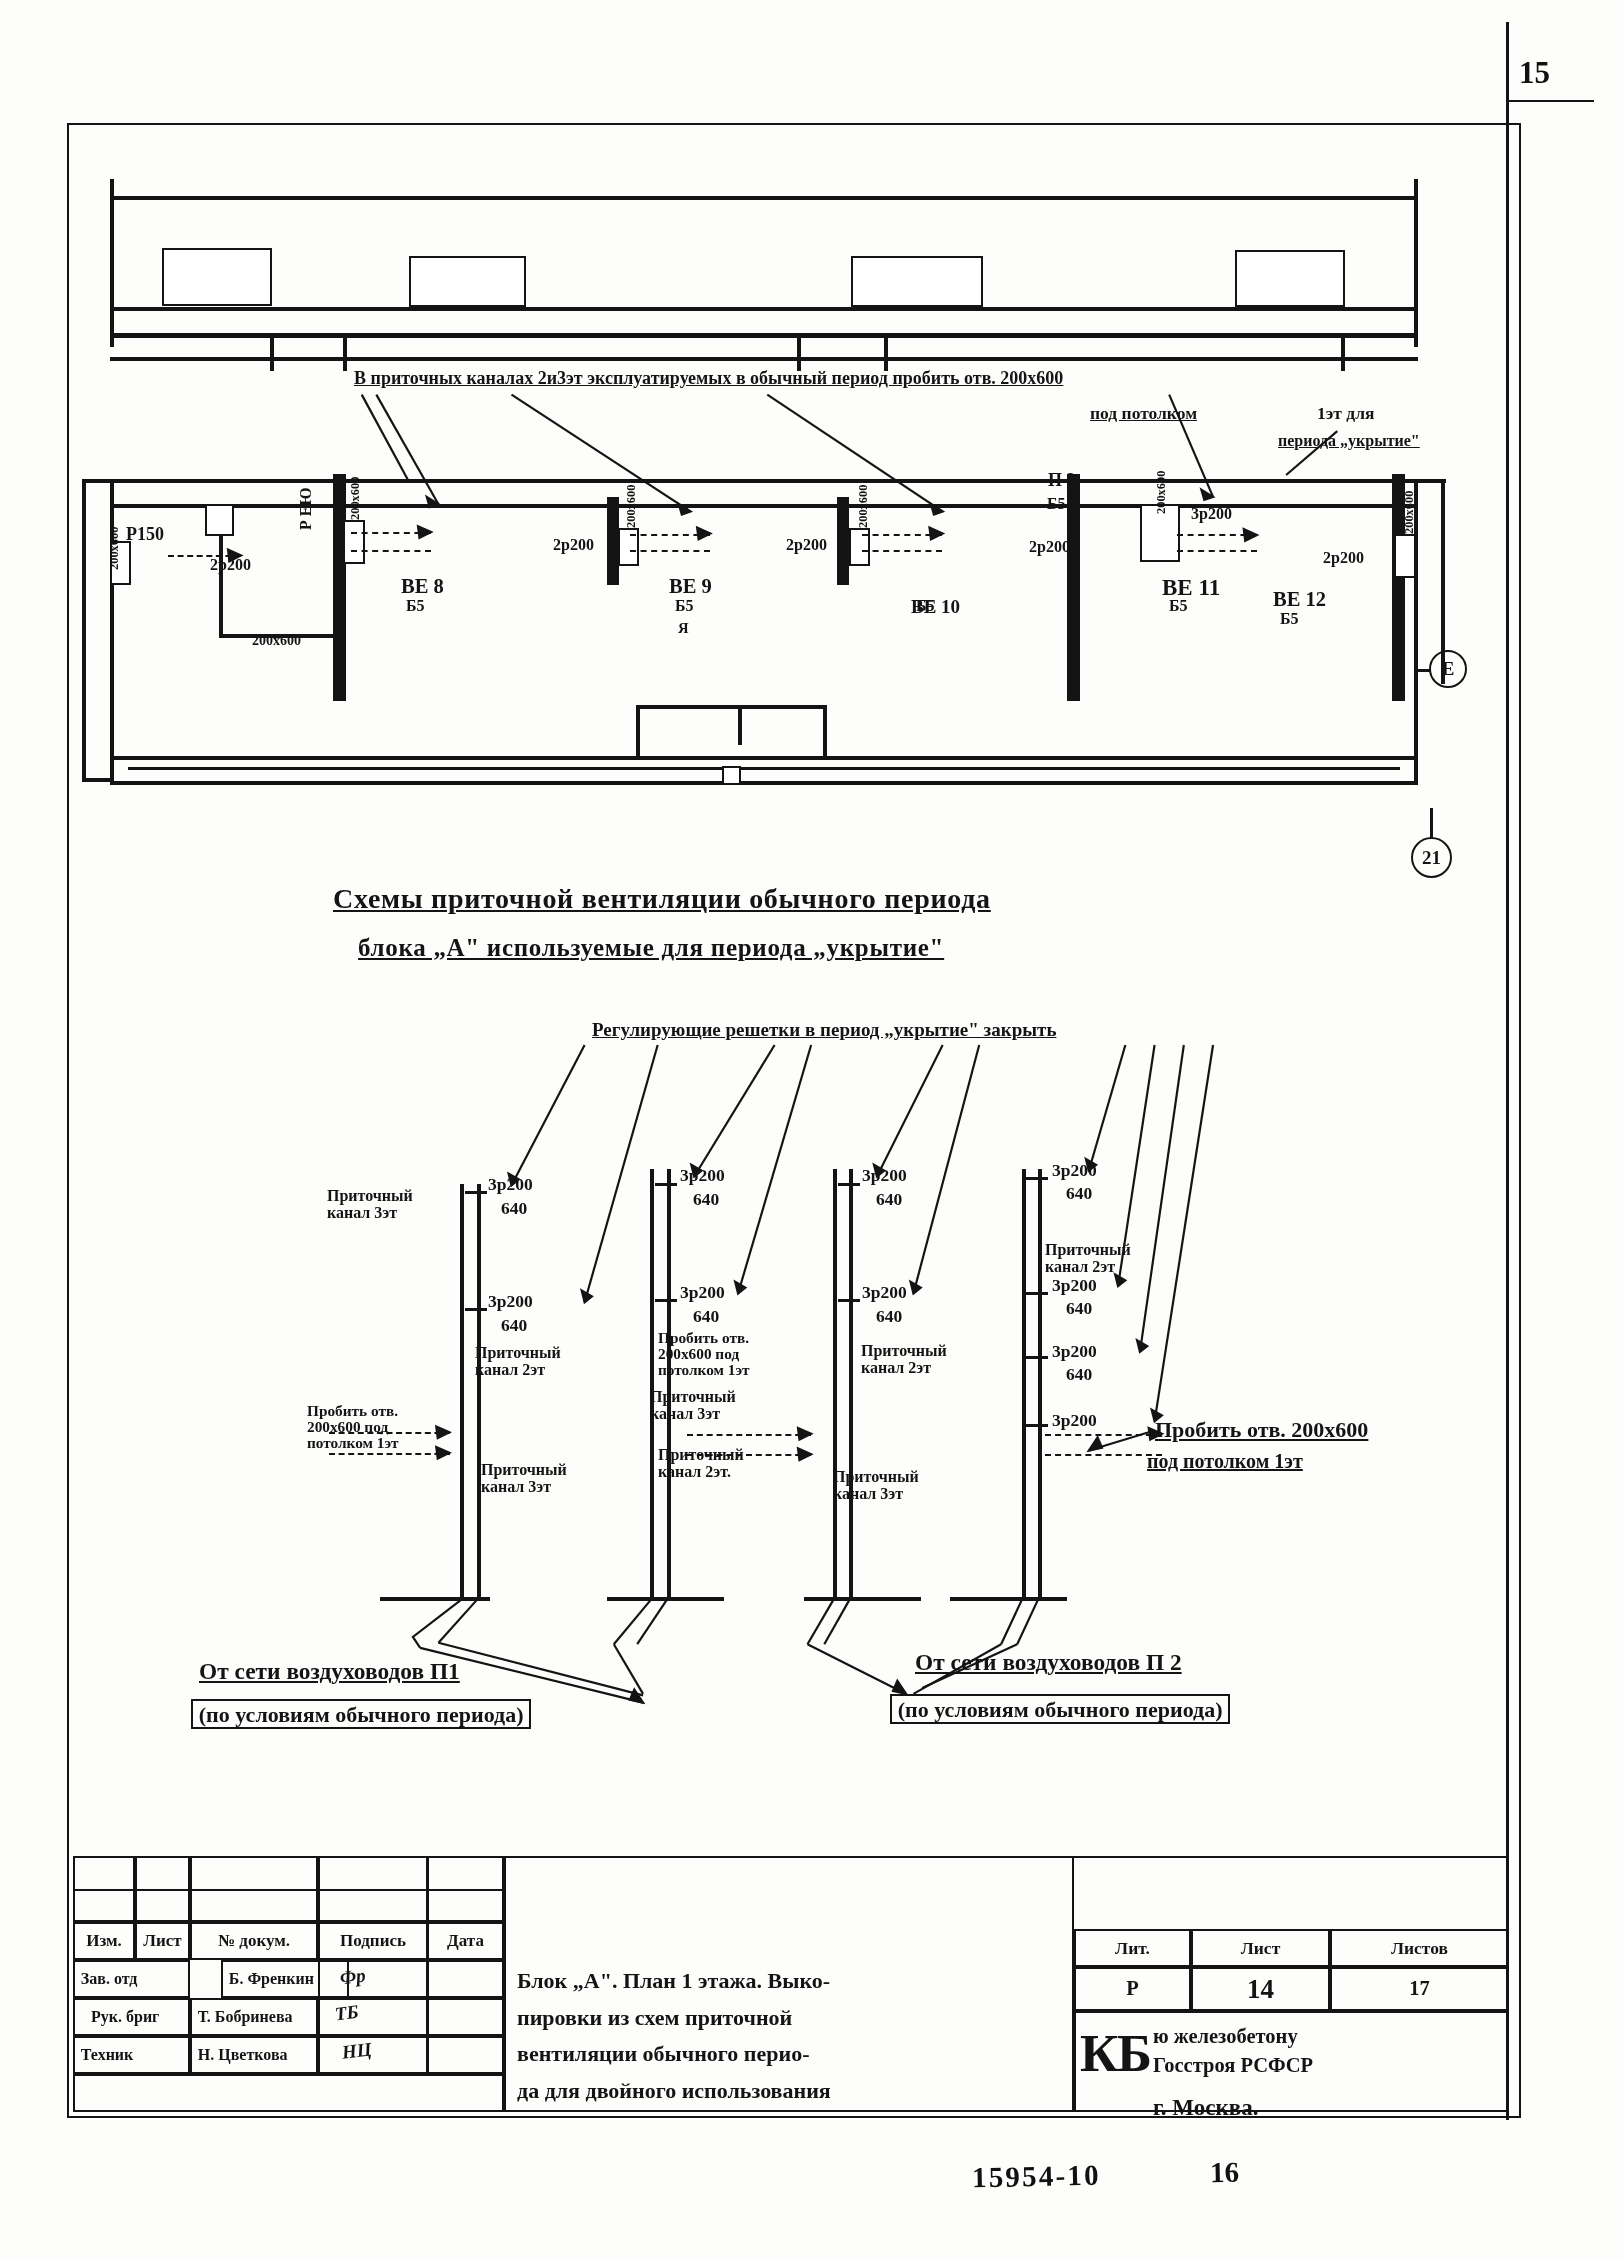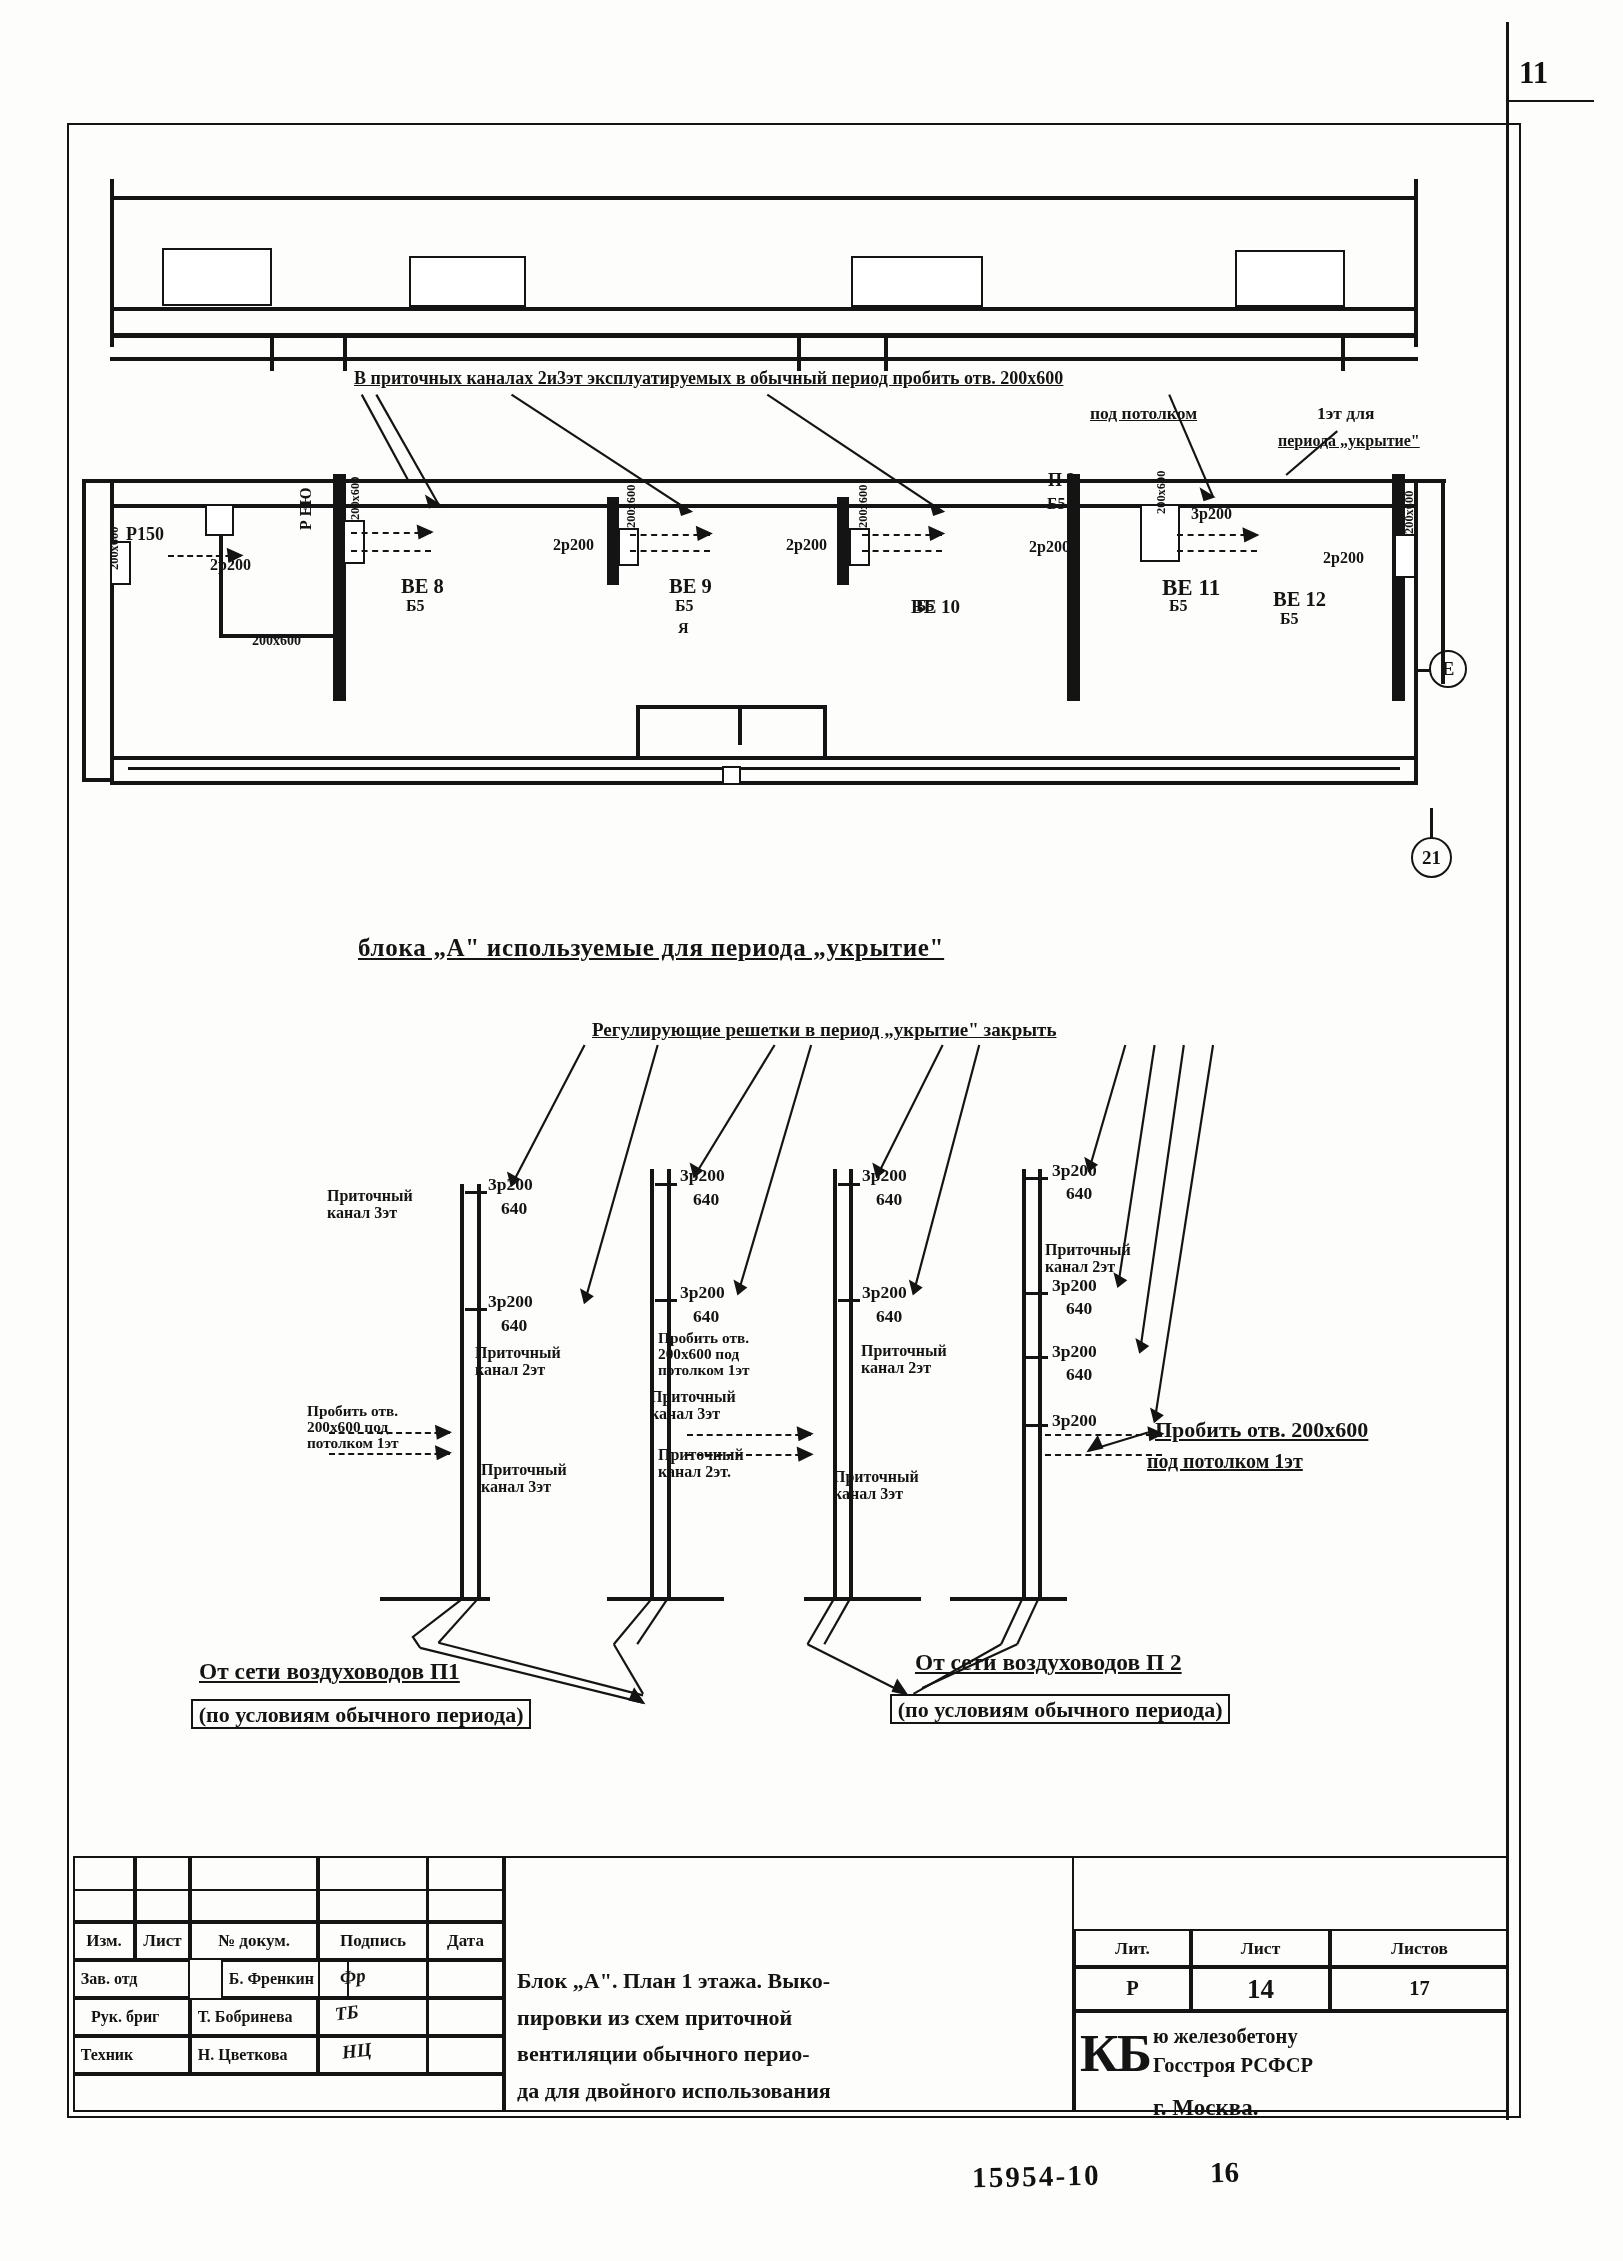--- a/index.html
+++ b/index.html
@@ -173,21 +173,21 @@
   }
 </style>
 </head>
 <body>
 
 <div class="sheet">
 
   <div class="outer-frame"></div>
   <div class="right-edge-line"></div>
   <div class="top-right-box"></div>
-  <div class="page-num">11</div>
+  <div class="page-num">15</div>
   <div class="bottom-code">15954-10</div>
   <div class="bottom-code-2">16</div>
 
   <div class="ln hl" style="left:110px; top:196px; width:1308px; height:3.7px;"></div>
   <div class="ln hl" style="left:110px; top:307px; width:1308px; height:3.7px;"></div>
   <div class="ln hl" style="left:110px; top:333px; width:1308px; height:5.1px;"></div>
   <div class="ln hl" style="left:110px; top:357px; width:1308px; height:3.7px;"></div>
 
   <div class="hatch" style="left:162px; top:248px; width:110px; height:58px;"></div>
   <div class="hatch" style="left:409px; top:256px; width:117px; height:51px;"></div>
@@ -296,20 +296,21 @@
   <div class="lbl" style="left:1191px; top:506px; font-size:16px;">3р200</div>
   <div class="lbl" style="left:1029px; top:539px; font-size:16px;">2р200</div>
   <div class="lbl" style="left:1155px; top:514px; font-size:12.4px; transform:rotate(-90deg); transform-origin:left top;">200х600</div>
   <div class="lbl" style="left:1162px; top:576px; font-size:23px;">ВЕ 11</div>
   <div class="lbl" style="left:1169px; top:598px; font-size:16px;">Б5</div>
   <div class="lbl" style="left:1273px; top:589px; font-size:20.5px;">ВЕ 12</div>
   <div class="lbl" style="left:1280px; top:611px; font-size:16px;">Б5</div>
   <div class="lbl" style="left:1323px; top:550px; font-size:16px;">2р200</div>
   <div class="lbl" style="left:1403px; top:534px; font-size:12.4px; transform:rotate(-90deg); transform-origin:left top;">200х600</div>
 
+  <div class="lbl u" style="left:333px; top:884px; font-size:28px; letter-spacing:0.7px;">Схемы приточной вентиляции обычного периода</div>
   <div class="lbl u" style="left:358px; top:935px; font-size:25px; letter-spacing:0.7px;">блока „А" используемые для периода „укрытие"</div>
 
   <div class="lbl u" style="left:592px; top:1020px; font-size:19px;">Регулирующие решетки в период „укрытие" закрыть</div>
 
   <div class="ln vl" style="left:460px; top:1184px; width:3.7px; height:417px;"></div>
   <div class="ln vl" style="left:477px; top:1184px; width:3.7px; height:417px;"></div>
   <div class="ln vl" style="left:650px; top:1169px; width:3.7px; height:431px;"></div>
   <div class="ln vl" style="left:667px; top:1169px; width:3.7px; height:431px;"></div>
   <div class="ln vl" style="left:833px; top:1169px; width:3.7px; height:431px;"></div>
   <div class="ln vl" style="left:849px; top:1169px; width:3.7px; height:431px;"></div>

